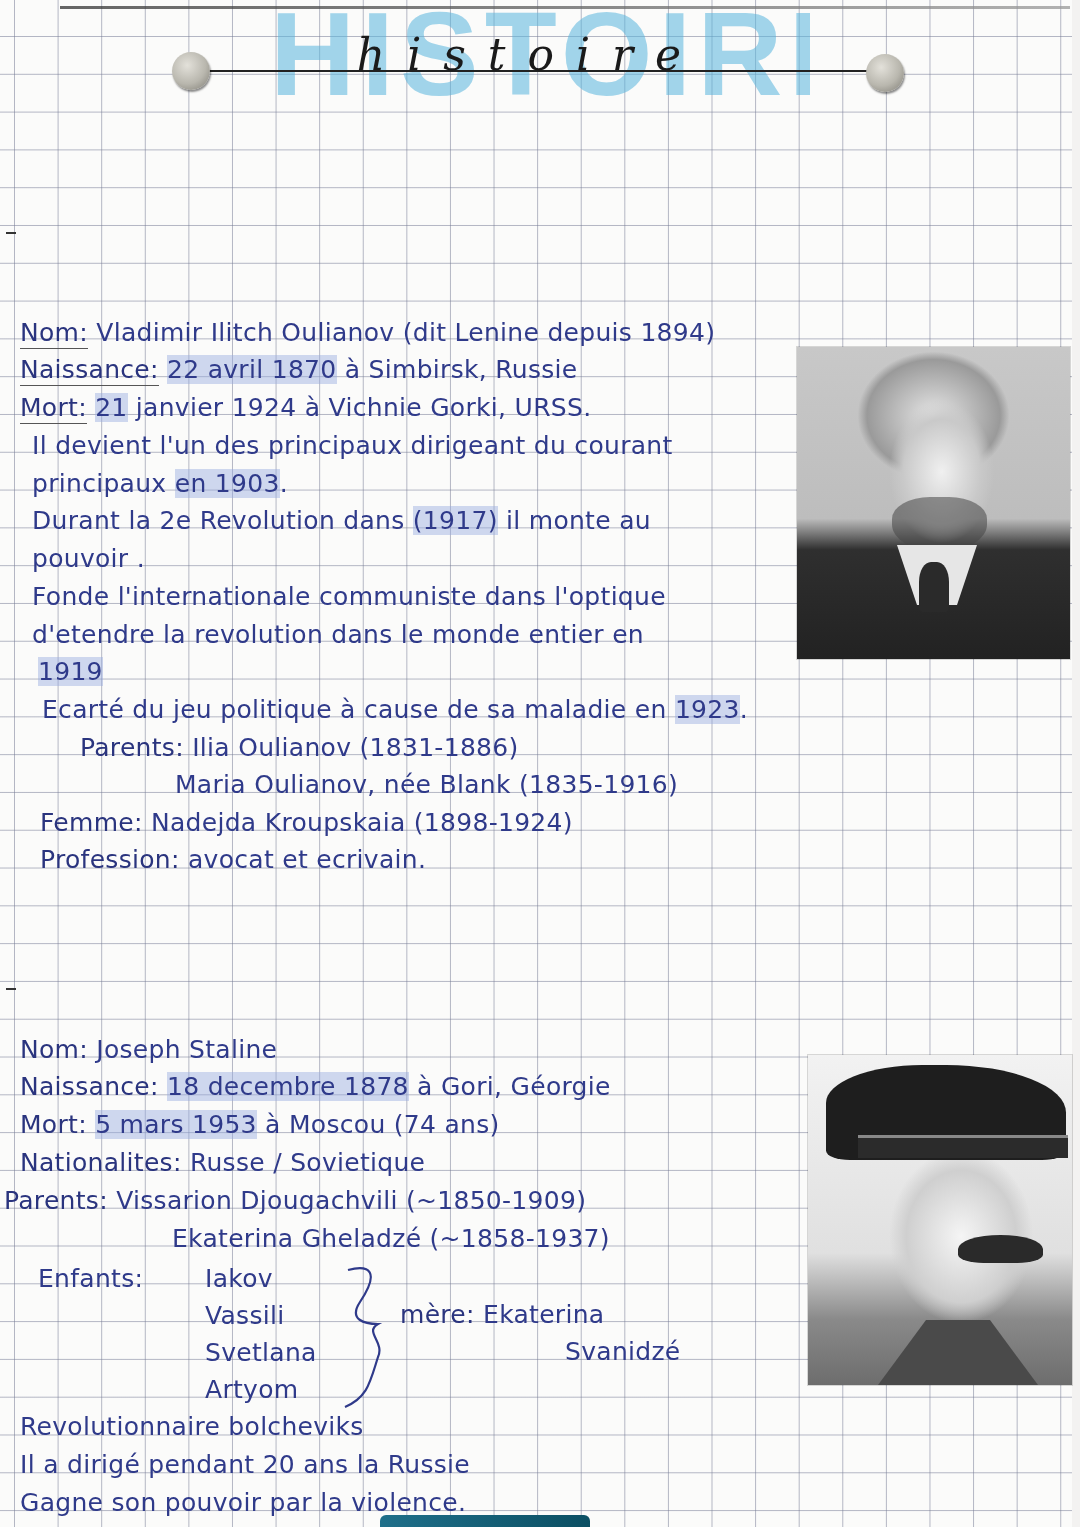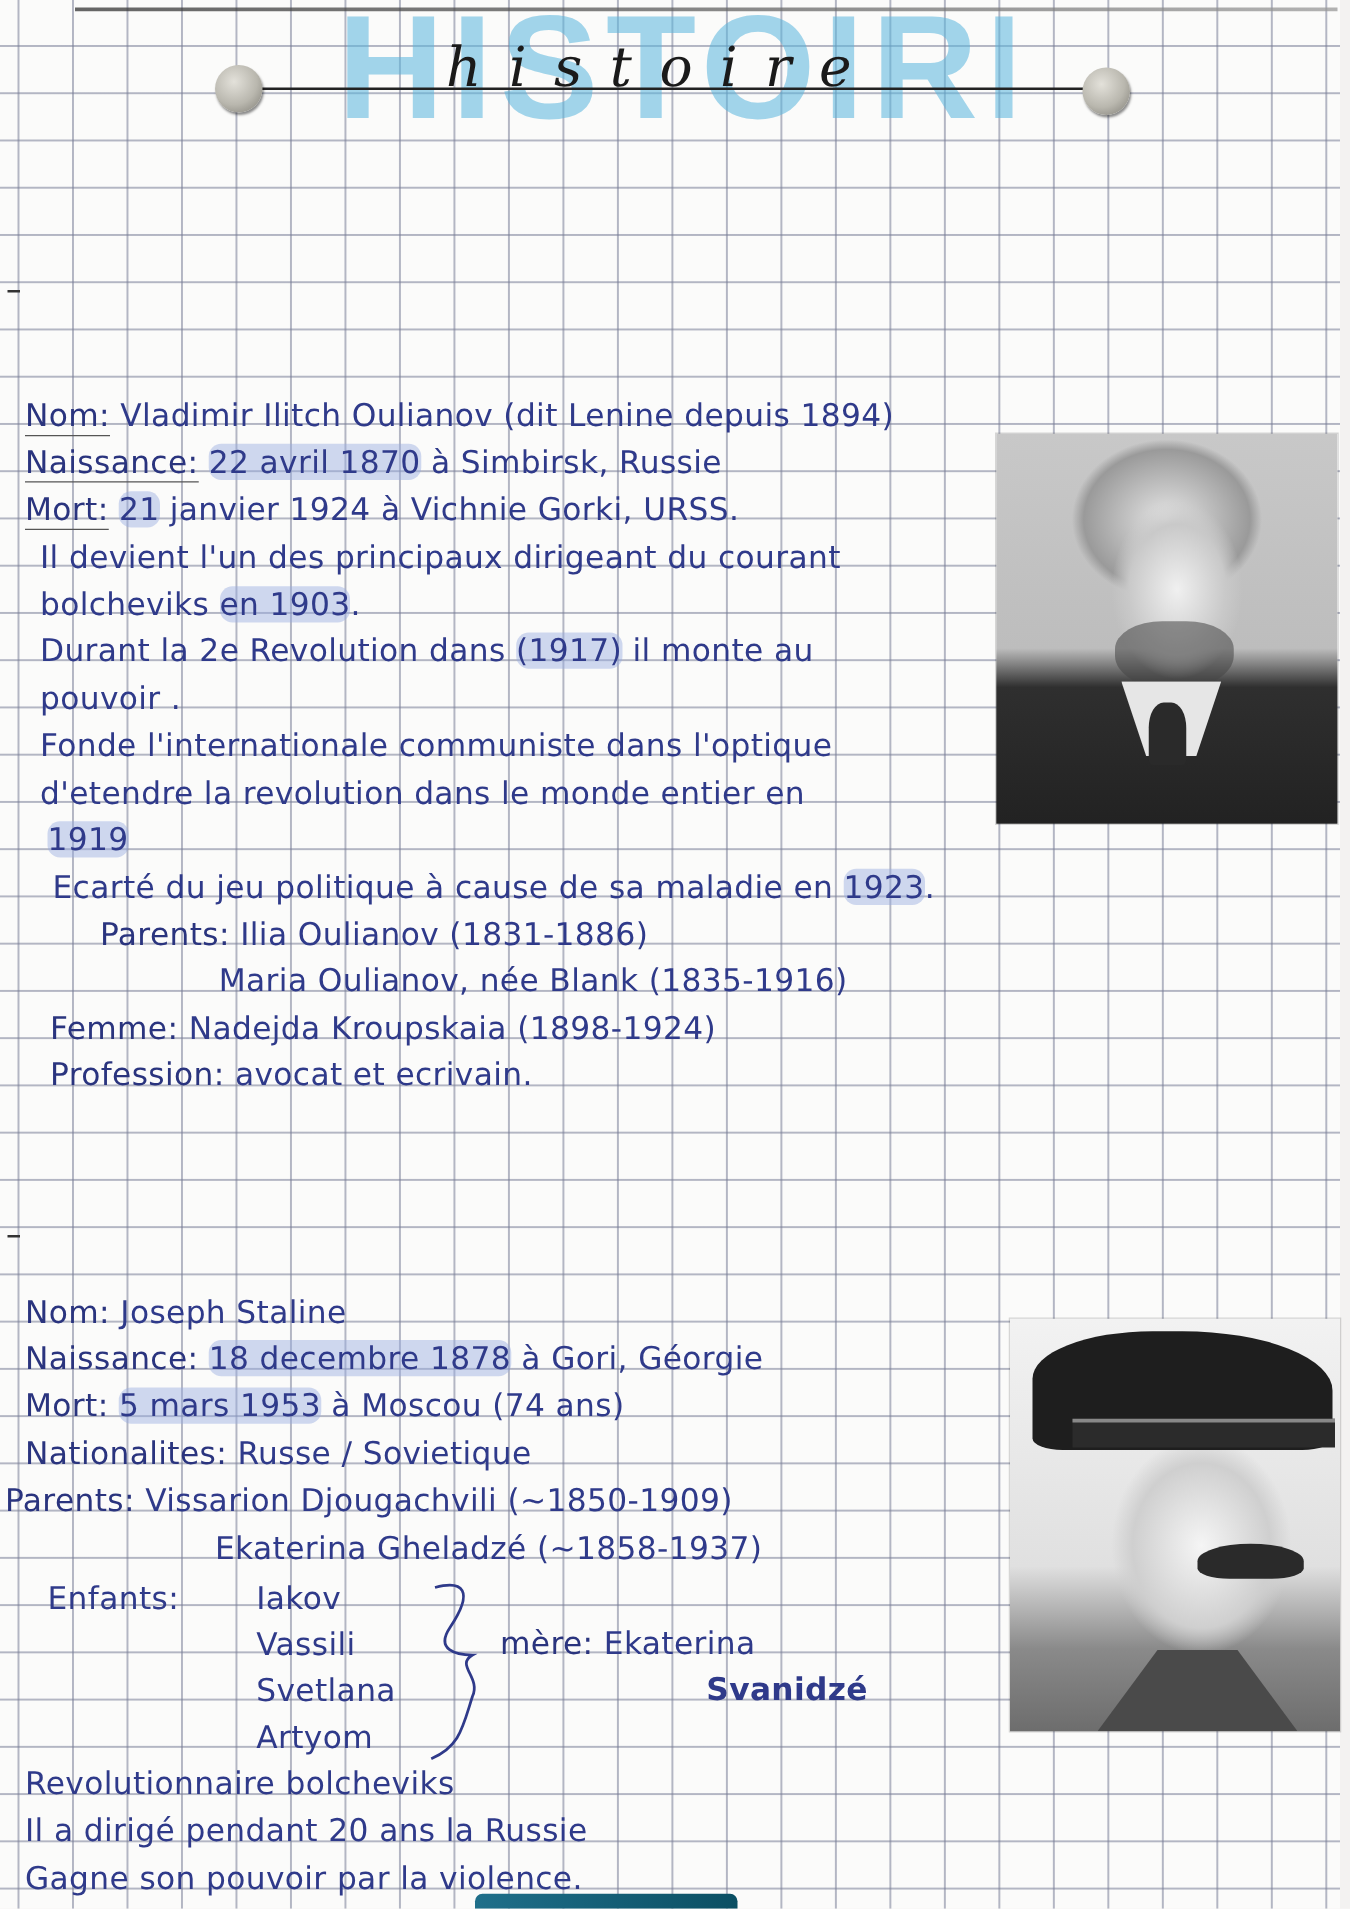--- a/index.html
+++ b/index.html
@@ -48,21 +48,21 @@
       letter-spacing: 10px; color: #1d2747; padding: 0 8px 0 6px;
       background: rgba(120,200,235,0.55); line-height: 40px;
     }
     .margin-tick { position: absolute; width: 10px; height: 2px; background: #333; }
     
     .hw {
       position: absolute; font-family: "DejaVu Sans", sans-serif; font-size: 25px;
       color: #2f3a8a; white-space: nowrap; line-height: 30px; letter-spacing: 0.3px;
     }
     .hw .lbl { color: #2a347e; }
-    .hl { background: rgba(150,170,225,0.45); border-radius: 10px; }
+    .hl { background: rgba(150,170,225,0.45); border-radius: 0; }
     .underline { border-bottom: 1.6px solid #555; padding-bottom: 1px; }
     
     .photo {
       position: absolute; filter: grayscale(1);
       box-shadow: 0 0 0 1px rgba(0,0,0,0.15);
     }
     .photo-lenine {
       left: 797px; top: 347px; width: 273px; height: 312px;
       background:
         radial-gradient(ellipse 70px 95px at 53% 40%, #f0f0f0 0%, #c9c9c9 55%, transparent 75%),
@@ -118,21 +118,21 @@
     <span class="hl">22 avril 1870</span>
     <span>à Simbirsk, Russie</span>
   </div>
   <div class="hw" style="left:20px; top:393px;">
     <span class="lbl underline">Mort:</span>
     <span class="hl">21</span>
     <span>janvier 1924 à Vichnie Gorki, URSS.</span>
   </div>
   <div class="hw" style="left:32px; top:431px;">Il devient l'un des principaux dirigeant du courant</div>
   <div class="hw" style="left:32px; top:469px;">
-    <span>bolcheviks</span>
+    <span>principaux</span>
     <span class="hl">en 1903</span><span>.</span>
   </div>
   <div class="hw" style="left:32px; top:506px;">
     <span>Durant la 2e Revolution dans</span>
     <span class="hl">(1917)</span>
     <span>il monte au</span>
   </div>
   <div class="hw" style="left:32px; top:544px;">pouvoir .</div>
   <div class="hw" style="left:32px; top:582px;">Fonde l'internationale communiste dans l'optique</div>
   <div class="hw" style="left:32px; top:620px;">d'etendre la revolution dans le monde entier en</div>
@@ -195,21 +195,21 @@
   <div class="hw" style="left:205px; top:1338px;">Svetlana</div>
   <div class="hw" style="left:205px; top:1375px;">Artyom</div>
 
   <svg class="brace" style="left:340px; top:1262px;" width="60" height="150" viewBox="0 0 60 150">
     <path d="M8 8 C30 2, 40 10, 20 40 C8 58, 25 62, 38 62 C24 70, 45 80, 38 95 C30 120, 28 135, 5 145" fill="none" stroke="#2f3a8a" stroke-width="2.2"></path>
   </svg>
   <div class="hw" style="left:400px; top:1300px;">
     <span class="lbl">mère:</span>
     <span>Ekaterina</span>
   </div>
-  <div class="hw" style="left:565px; top:1337px;font-weight:bold;">Svanidzé</div>
+  <div class="hw" style="left:565px; top:1337px;">Svanidzé</div>
 
   <div class="hw" style="left:20px; top:1412px;">Revolutionnaire bolcheviks</div>
   <div class="hw" style="left:20px; top:1450px;">Il a dirigé pendant 20 ans la Russie</div>
   <div class="hw" style="left:20px; top:1488px;">Gagne son pouvoir par la violence.</div>
 
   <div class="photo photo-staline" title="Portrait photo of Staline">
     <div class="cap"></div>
     <div class="band"></div>
     <div class="moust"></div>
     <div class="collar"></div>

